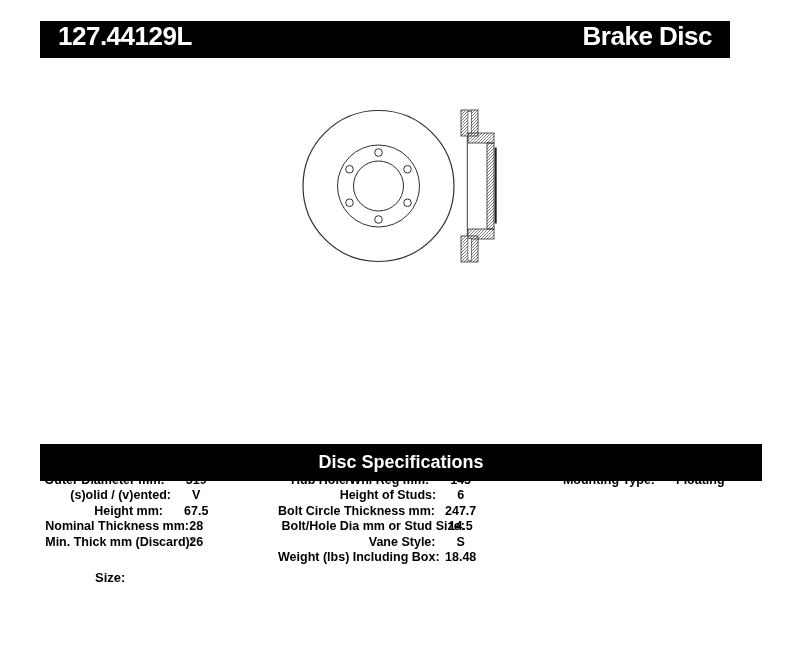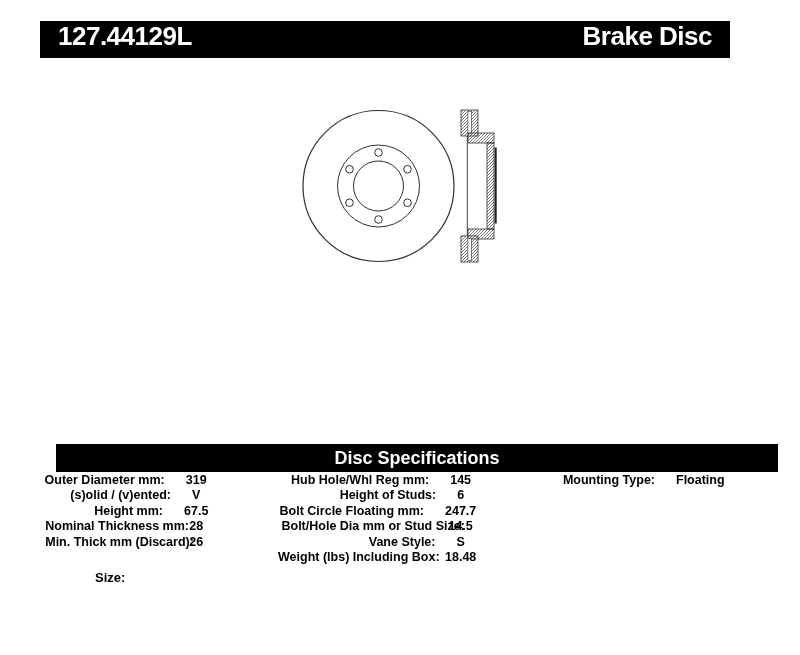--- a/index.html
+++ b/index.html
@@ -7,23 +7,23 @@
     position:relative;width:800px;height:655px;background:#fff;overflow:hidden;
     font-family:"Liberation Sans",sans-serif;color:#000;
   }
   .bar{position:absolute;background:#000;color:#fff;box-sizing:border-box;}
   .header-bar{
     left:40px;top:21px;width:690px;height:37px;
     display:flex;justify-content:space-between;
     padding:0 18px;font-weight:bold;font-size:26px;letter-spacing:-0.5px;
   }
   .spec-bar{
-    left:40px;top:444px;width:722px;height:28px;
+    left:40px;top:444px;width:722px;height:37px;
     display:flex;align-items:center;justify-content:center;
-    font-weight:bold;font-size:18px;margin-left:16px;
+    font-weight:bold;font-size:18px;
   }
   .drawing{position:absolute;left:285px;top:88px;width:230px;height:200px;}
   .spec-col{position:absolute;top:473px;font-size:12.5px;font-weight:bold;}
   .spec-col.col1{left:40px;}
   .spec-col.col2{left:278px;}
   .spec-col.col3{left:540px;}
   .spec-row{display:flex;height:15.4px;line-height:15.4px;white-space:nowrap;justify-content:center;}
   .spec-label{text-align:right;}
   .col1 .spec-label{width:123px;}
   .col2 .spec-label{width:146px;}
@@ -103,21 +103,21 @@
   <div class="spec-col col2">
     <div class="spec-row">
       <span class="spec-label">Hub Hole/Whl Reg mm:</span>
       <span class="spec-value">145</span>
     </div>
     <div class="spec-row">
       <span class="spec-label">Height of Studs:</span>
       <span class="spec-value">6</span>
     </div>
     <div class="spec-row">
-      <span class="spec-label">Bolt Circle Floating mm:</span>
+      <span class="spec-label">Bolt Circle Thickness mm:</span>
       <span class="spec-value">247.7</span>
     </div>
     <div class="spec-row">
       <span class="spec-label">Bolt/Hole Dia mm or Stud Size:</span>
       <span class="spec-value">14.5</span>
     </div>
     <div class="spec-row">
       <span class="spec-label">Vane Style:</span>
       <span class="spec-value">S</span>
     </div>

